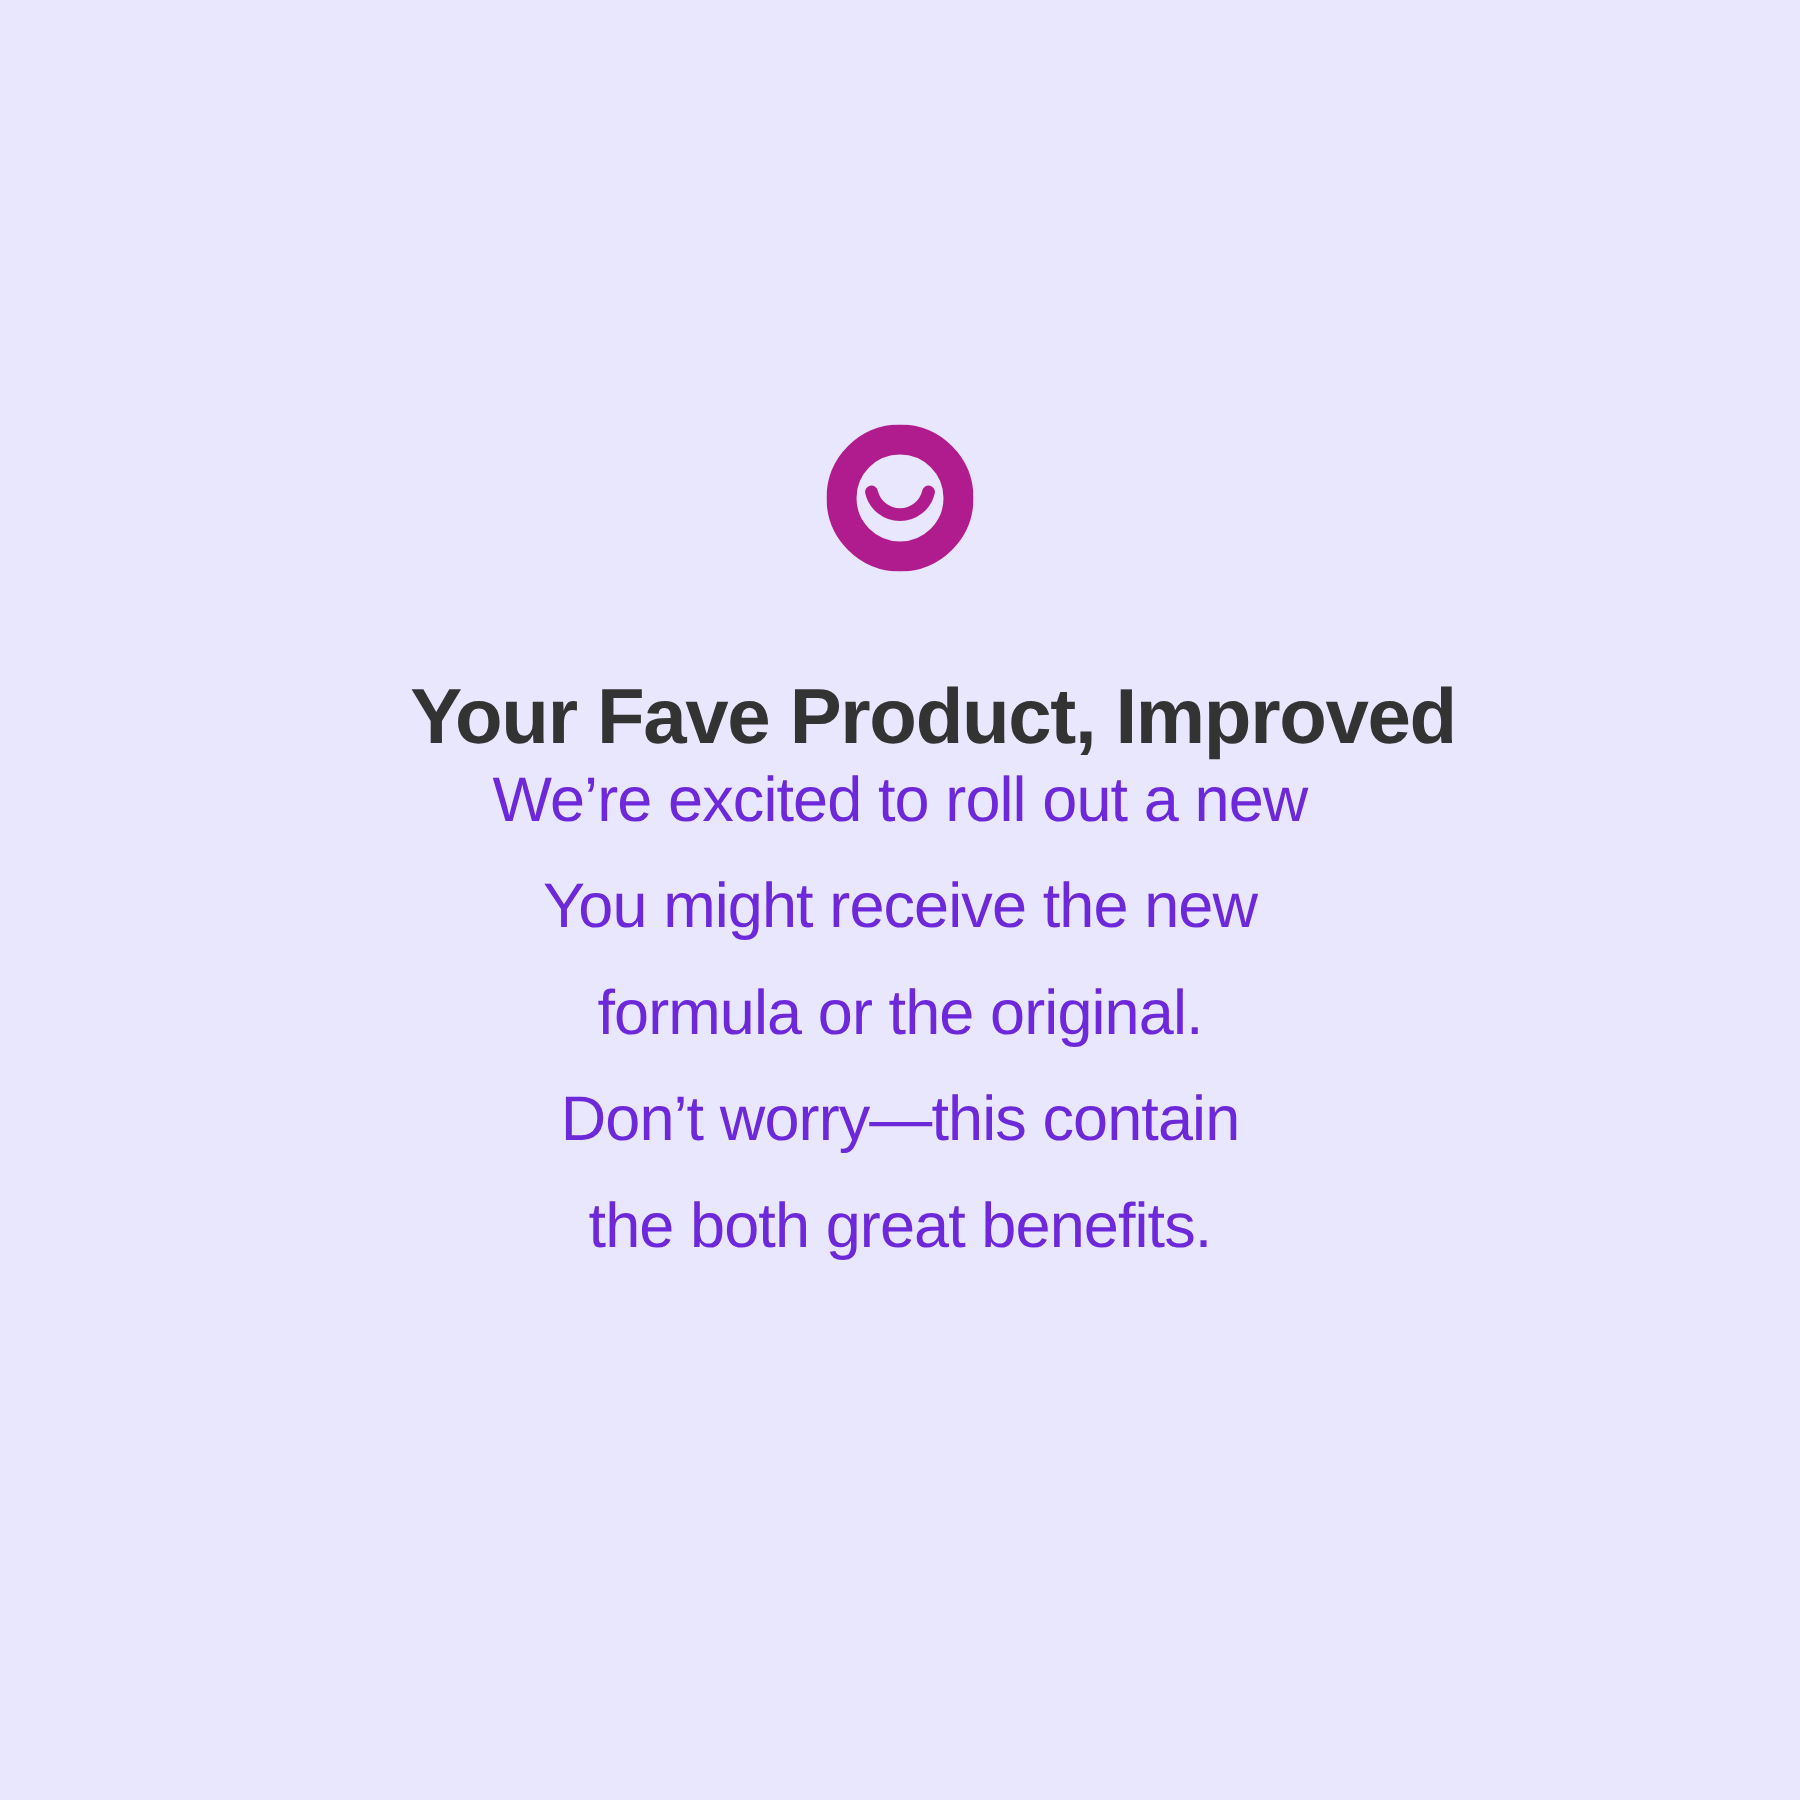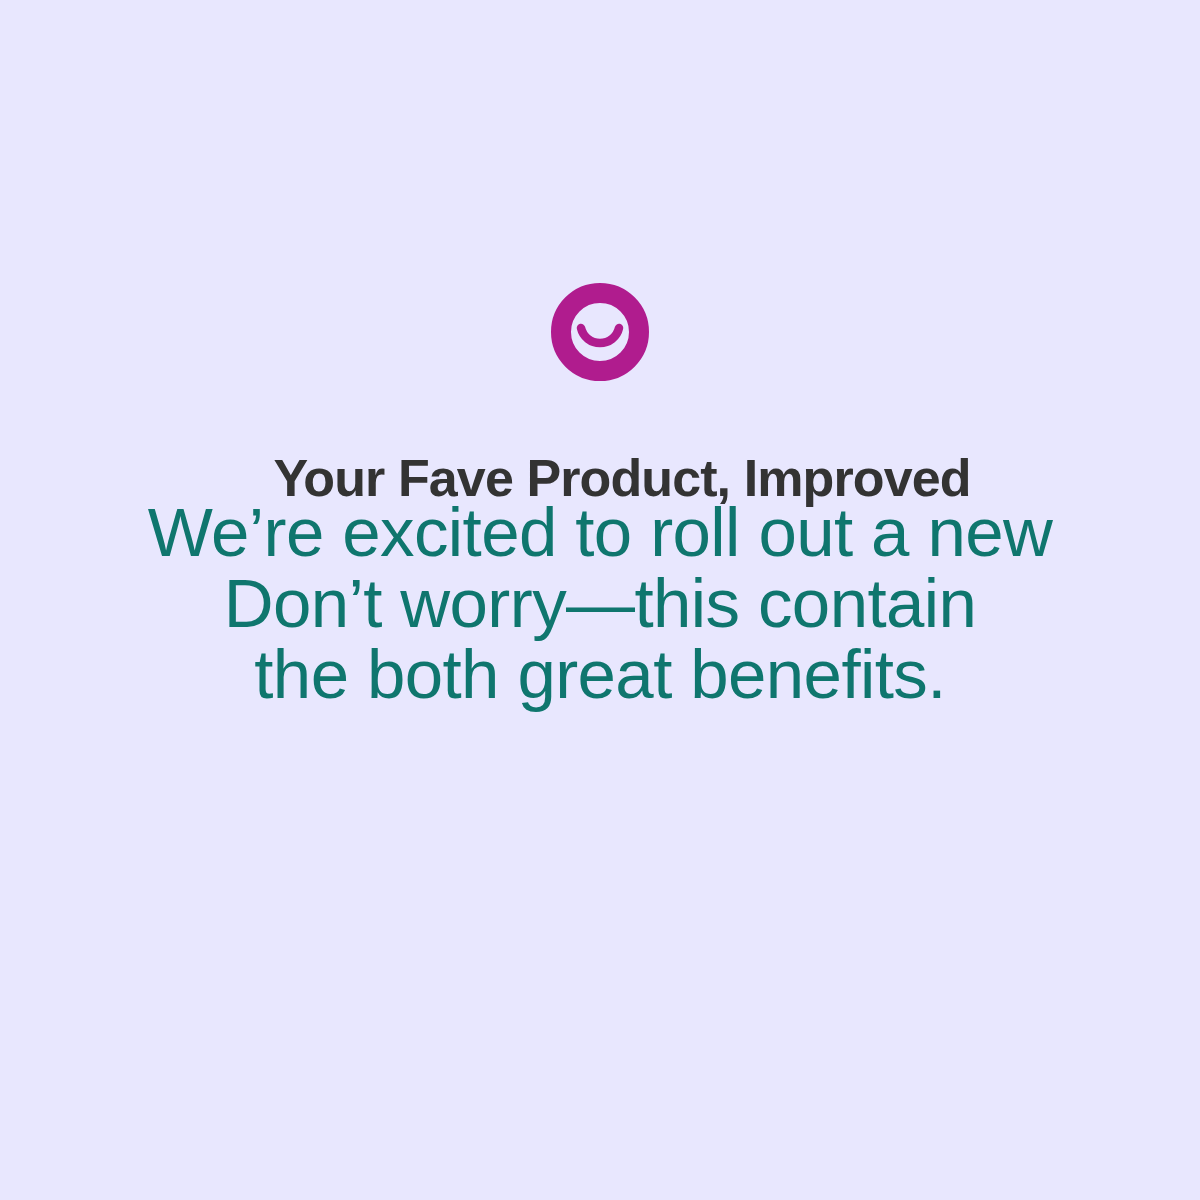--- a/index.html
+++ b/index.html
@@ -49,23 +49,23 @@
     white-space: nowrap;
     padding-left: 22px;
   }
 
   .body-copy {
     position: absolute;
     top: 497px;
     left: 0;
     width: 1200px;
     text-align: center;
-    font-size: 69px;
+    font-size: 42px;
     font-weight: 400;
-    color: #0f766e;
+    color: #6d28d9;
     line-height: 71px;
     letter-spacing: -0.6px;
   }
 
   .body-line {
     display: block;
     white-space: nowrap;
   }
 </style>
 </head>
@@ -77,17 +77,19 @@
     <svg viewBox="0 0 98 98" width="98" height="98" aria-hidden="true">
       <circle cx="49" cy="49" r="39" fill="none" stroke="#b01c8e" stroke-width="20"></circle>
       <path d="M 30 45 A 19.5 19.5 0 0 0 68 45" fill="none" stroke="#b01c8e" stroke-width="8.5" stroke-linecap="round"></path>
     </svg>
   </div>
 
   <h1 class="headline">Your Fave Product, Improved</h1>
 
   <div class="body-copy">
     <span class="body-line">We’re excited to roll out a new</span>
+    <span class="body-line">You might receive the new</span>
+    <span class="body-line">formula or the original.</span>
     <span class="body-line">Don’t worry—this contain</span>
     <span class="body-line">the both great benefits.</span>
   </div>
 
 </div>
 
 </body></html>

